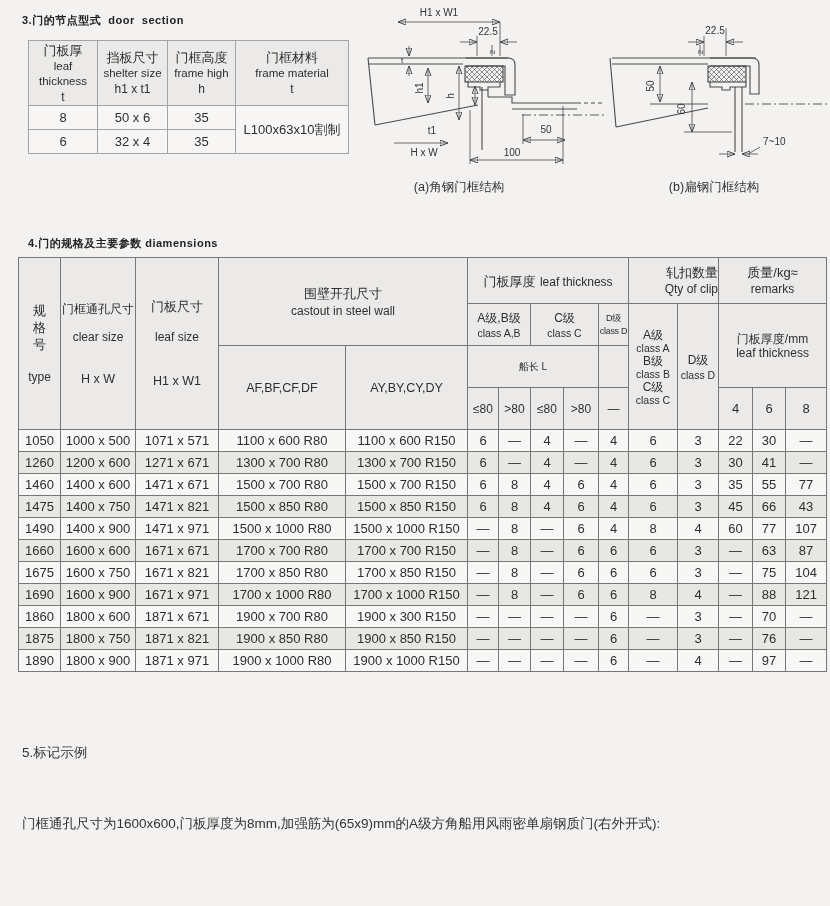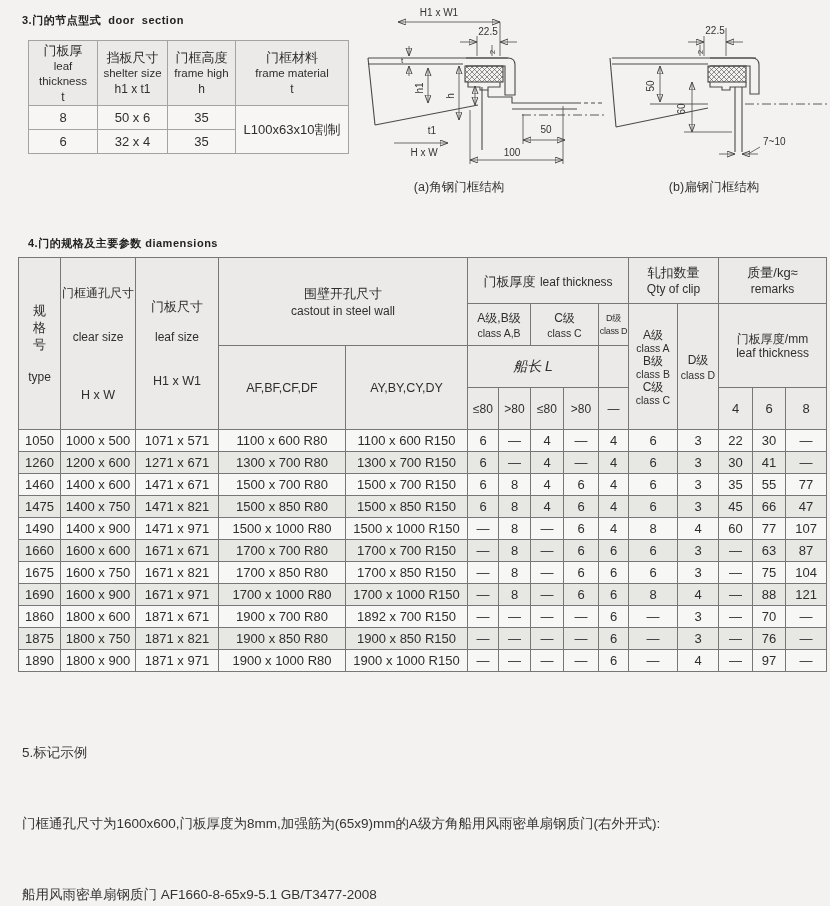--- a/index.html
+++ b/index.html
@@ -233,21 +233,21 @@
         <div class="stack" style="justify-content:center;gap:2px;">
           <span class="zh">规</span>
           <span class="zh">格</span>
           <span class="zh">号</span>
           <span class="en" style="margin-top:16px">type</span>
         </div>
       </th>
       <th rowspan="4">
         <div class="stack" style="gap:6px;justify-content:center;">
           <span class="zh-sm">门框通孔尺寸</span>
-          <span class="en" style="margin:24px 0">clear size</span>
+          <span class="en" style="margin:8px 0">clear size</span>
           <span class="sym" style="margin-top:14px">H x W</span>
         </div>
       </th>
       <th rowspan="4">
         <div class="stack" style="gap:6px;justify-content:center;">
           <span class="zh">门板尺寸</span>
           <span class="en" style="margin:10px 0">leaf size</span>
           <span class="sym" style="margin-top:14px">H1 x W1</span>
         </div>
       </th>
@@ -255,21 +255,21 @@
         <div class="stack" style="gap:3px;justify-content:center;">
           <span class="zh">围壁开孔尺寸</span>
           <span class="en">castout in steel wall</span>
         </div>
       </th>
       <th colspan="5">
         <span class="zh">门板厚度</span>
         <span class="en">leaf thickness</span>
       </th>
       <th colspan="2">
-        <div class="stack" style="gap:2px;justify-content:center;">
+        <div class="stack" style="gap:2px;justify-content:center;text-align:right;">
           <span class="zh">轧扣数量</span>
           <span class="en">Qty of clip</span>
         </div>
       </th>
       <th colspan="3">
         <div class="stack" style="gap:2px;justify-content:center;">
           <span class="zh">质量/kg≈</span>
           <span class="en">remarks</span>
         </div>
       </th>
@@ -312,21 +312,21 @@
       <th colspan="3" rowspan="2">
         <div class="stack" style="justify-content:center;">
           <span class="zh-sm">门板厚度/mm</span>
           <span class="en">leaf thickness</span>
         </div>
       </th>
     </tr>
     <tr>
       <th rowspan="2" style="font-size:12.5px;">AF,BF,CF,DF</th>
       <th rowspan="2" style="font-size:12.5px;">AY,BY,CY,DY</th>
-      <th colspan="4" style="font-size:14px;font-style:italic;">船长 L</th>
+      <th colspan="4" style="font-size:10px;">船长 L</th>
       <th></th>
     </tr>
     <tr>
       <th class="lim">≤80</th>
       <th class="lim">&gt;80</th>
       <th class="lim">≤80</th>
       <th class="lim">&gt;80</th>
       <th class="lim">—</th>
       <th style="font-size:13px;">4</th>
       <th style="font-size:13px;">6</th>
@@ -393,21 +393,21 @@
         <td>1500 x 850 R150</td>
         <td>6</td>
         <td>8</td>
         <td>4</td>
         <td>6</td>
         <td>4</td>
         <td>6</td>
         <td>3</td>
         <td>45</td>
         <td>66</td>
-        <td>47</td>
+        <td>43</td>
       </tr>
       <tr>
         <td>1490</td>
         <td>1400 x 900</td>
         <td>1471 x 971</td>
         <td>1500 x 1000 R80</td>
         <td>1500 x 1000 R150</td>
         <td>—</td>
         <td>8</td>
         <td>—</td>
@@ -468,21 +468,21 @@
         <td>4</td>
         <td>—</td>
         <td>88</td>
         <td>121</td>
       </tr>
       <tr>
         <td>1860</td>
         <td>1800 x 600</td>
         <td>1871 x 671</td>
         <td>1900 x 700 R80</td>
-        <td>1892 x 700 R150</td>
+        <td>1900 x 300 R150</td>
         <td>—</td>
         <td>—</td>
         <td>—</td>
         <td>—</td>
         <td>6</td>
         <td>—</td>
         <td>3</td>
         <td>—</td>
         <td>70</td>
         <td>—</td>
@@ -520,20 +520,19 @@
         <td>—</td>
         <td>97</td>
         <td>—</td>
       </tr>
     </tbody>
 </table>
 
 <div id="notes" class="abs" style="left:22px;top:694px;width:800px;">
   <div>5.标记示例</div>
   <div>门框通孔尺寸为1600x600,门板厚度为8mm,加强筋为(65x9)mm的A级方角船用风雨密单扇钢质门(右外开式):</div>
-  <div>船用风雨密单扇钢质门 AF1660-8-65x9-5.1 GB/T3477-2008</div>
   
   
   
   
   
   
 </div>
 
 </body></html>

